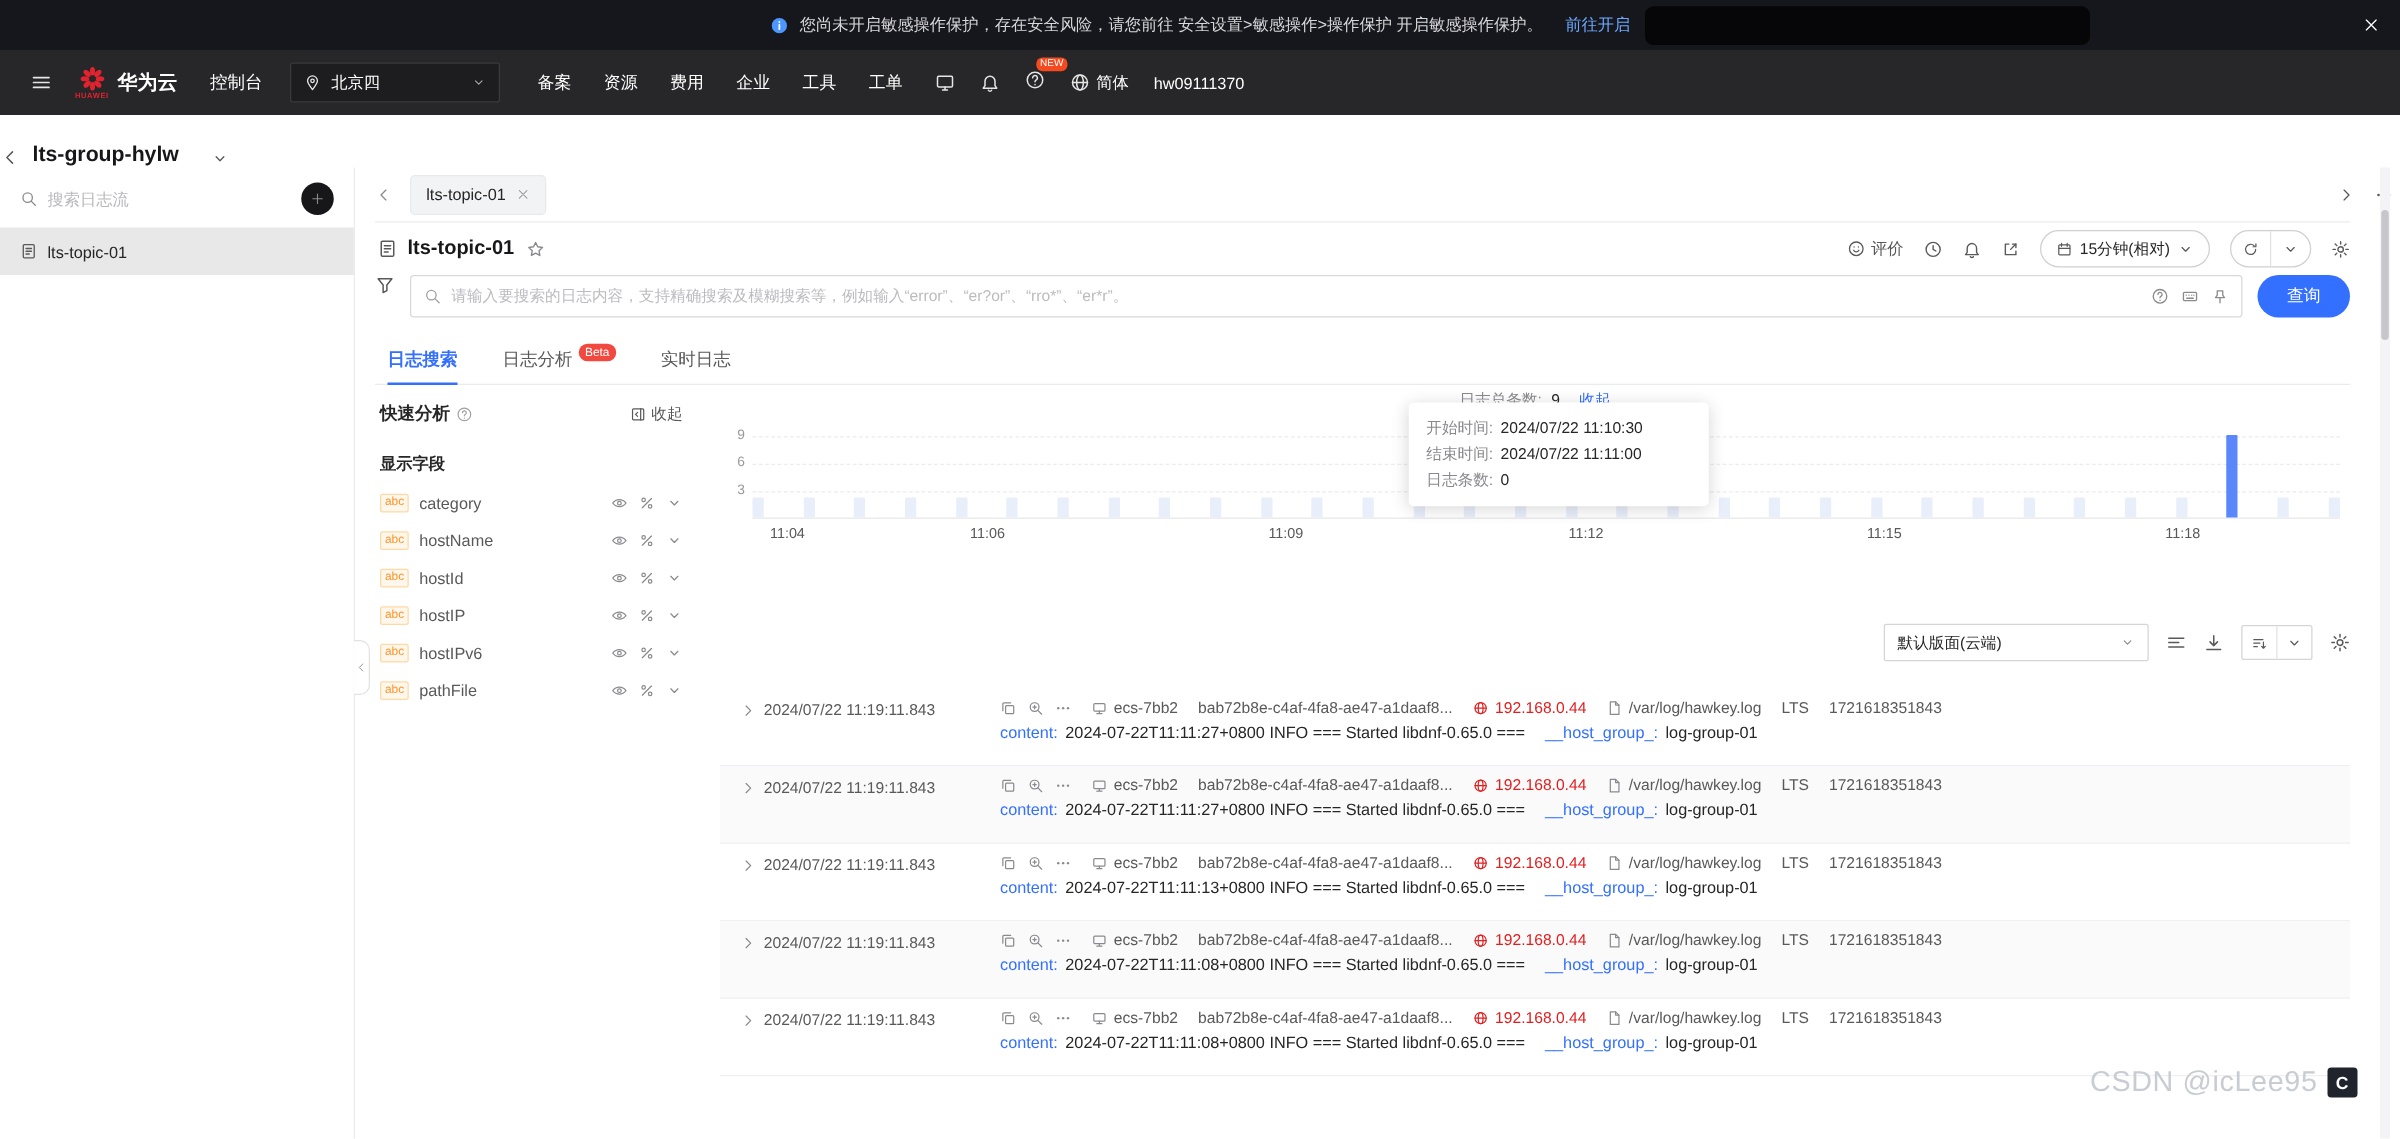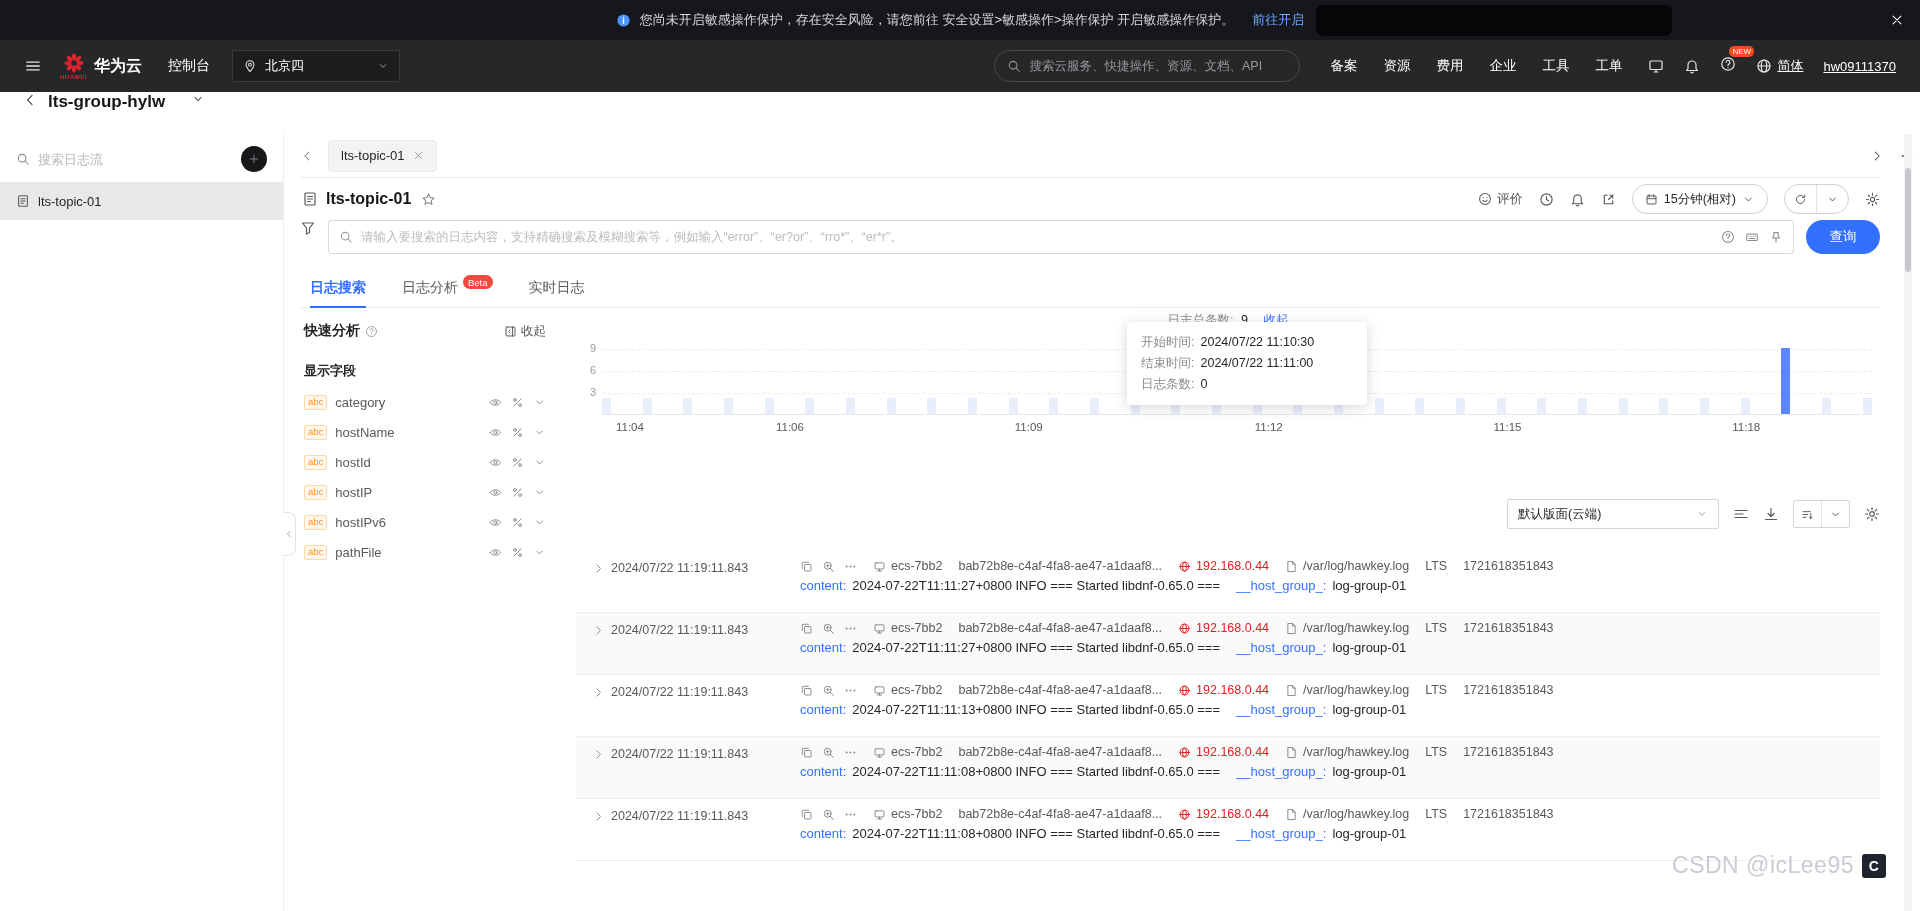--- a/index.html
+++ b/index.html
@@ -31,30 +31,30 @@
     align-items:center; gap:8px; padding:0 10px; width:168px; font-size:13px; cursor:pointer; }
   .region .ic { color:#e6e6e6; }
   .region .caret { margin-left:auto; color:#a8a8ac; width:12px; height:12px; }
   .nav-search { margin-left:auto; width:306px; height:32px; border:1px solid #48484c; border-radius:16px;
     display:flex; align-items:center; padding:0 12px; gap:8px; color:#97979b; cursor:text; }
   .nav-search .ic { width:14px; height:14px; }
   .nav-search input { flex:1; background:transparent; border:none; outline:none; color:#ddd; font-size:12.5px; }
   .nav-search input::placeholder { color:#97979b; }
   .nav-menu { display:flex; gap:26px; margin-left:30px; font-size:13.5px;text-align:center; }
   .nav-item { cursor:pointer; }
-  .nav-icons { display:flex; align-items:center; gap:20px; margin-left:26px;text-decoration:underline; }
+  .nav-icons { display:flex; align-items:center; gap:20px; margin-left:26px; }
   .nav-icons .ic { width:16px; height:16px; color:#e6e6e6; cursor:pointer; }
   .help-wrap { position:relative; }
   .new-badge { position:absolute; top:-10px; left:9px; background:#f5491f; color:#fff; font-size:8px;
     padding:1.5px 3px; border-radius:5px; line-height:1; }
   .lang { display:flex; align-items:center; gap:5px; font-size:13px; cursor:pointer; }
   .username { font-size:13px; cursor:pointer; }
 
   
-  .page-header { height:42px; display:flex; align-items:flex-start; padding-left:22px; background:#fff; }
+  .page-header { height:42px; display:flex; align-items:flex-end; background:#fff; }
   .back { width:16px; height:16px; color:#595959; cursor:pointer; }
   .page-title { font-size:17px; font-weight:bold; color:#17171a; margin-left:10px; }
   .ph-caret { width:14px; height:14px; color:#595959; margin-left:26px; cursor:pointer; }
 
   
   .body-row { display:flex; height:777px; position:relative; }
   .sidebar { width:284px; flex:none; border-right:1px solid #ebebeb; position:relative; background:#fff; }
   .sb-tabs { display:flex; align-items:center; gap:24px; padding:16px 16px 6px; font-size:13px; color:#595959; }
   .sb-tab { cursor:pointer; }
   .sb-tab.active { background:#2d2d31; color:#fff; border-radius:3px; padding:4px 10px; }
@@ -254,29 +254,20 @@
           <path d="M8 14.5C10.8 11 12.5 8.6 12.5 6.5a4.5 4.5 0 1 0-9 0C3.5 8.6 5.2 11 8 14.5z"></path>
           <circle cx="8" cy="6.5" r="1.6"></circle>
         </svg>
       </span>
     <span>北京四</span>
     <span class="ic caret">
         <svg viewBox="0 0 16 16" fill="none" stroke="currentColor" stroke-width="1.2" stroke-linecap="round" stroke-linejoin="round">
           <path d="M4.5 6.2L8 9.8l3.5-3.6"></path>
         </svg>
       </span>
-  </div>
-  <div class="nav-search">
-    <span class="ic">
-        <svg viewBox="0 0 16 16" fill="none" stroke="currentColor" stroke-width="1.2" stroke-linecap="round" stroke-linejoin="round">
-          <circle cx="7" cy="7" r="4.3"></circle>
-          <path d="M10.2 10.2L14 14"></path>
-        </svg>
-      </span>
-    <input placeholder="搜索云服务、快捷操作、资源、文档、API" style="">
   </div>
   <nav class="nav-menu" id="topnav-menu">
       <span class="nav-item">备案</span>
       <span class="nav-item">资源</span>
       <span class="nav-item">费用</span>
       <span class="nav-item">企业</span>
       <span class="nav-item">工具</span>
       <span class="nav-item">工单</span>
     </nav>
   <div class="nav-icons">

